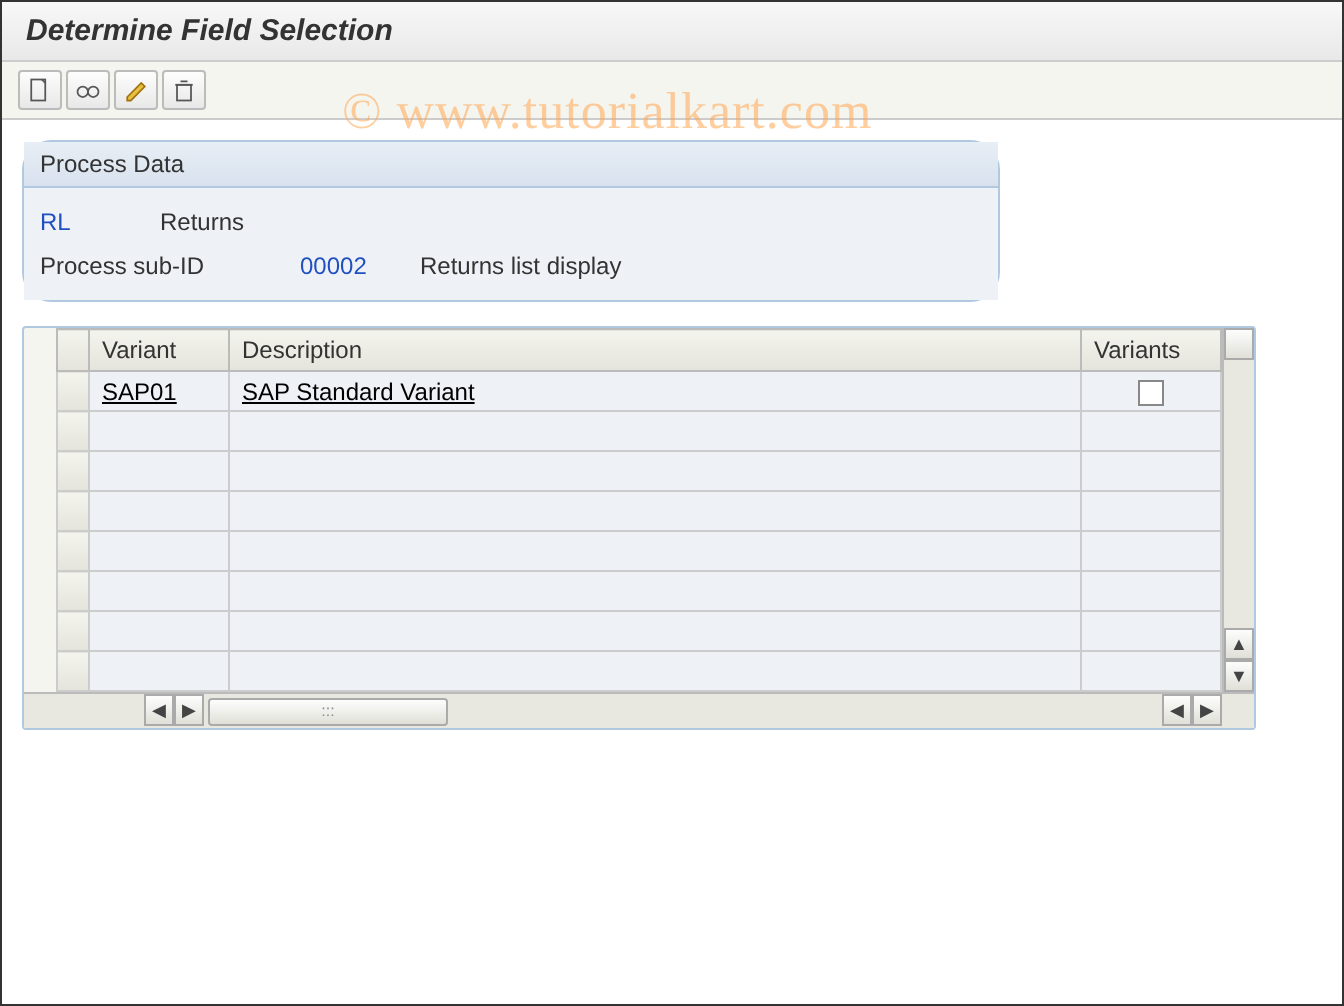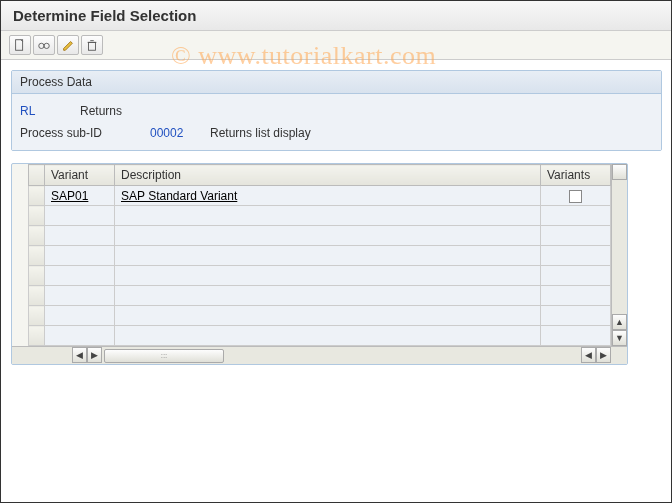--- a/index.html
+++ b/index.html
@@ -13,20 +13,21 @@
       overflow: hidden;
       position: relative;
     }
     .title-bar {
       background: linear-gradient(to bottom, #f8f8f8, #e8e8e8);
       border-bottom: 1px solid #ccc;
       padding: 6px 12px;
     }
     .title-bar h1 {
       font-size: 15px;
+      font-style: italic;
       font-weight: bold;
       color: #333;
     }
     .toolbar {
       background: #f5f5f0;
       border-bottom: 1px solid #ccc;
       padding: 4px 8px;
       display: flex;
       gap: 2px;
     }
@@ -221,21 +222,21 @@
   </div>
   <div class="toolbar-btn">
     <svg viewBox="0 0 16 16">
         <rect x="4" y="5" width="8" height="9" fill="none" stroke="#555"></rect>
         <path d="M3 5 L13 5 M6 3 L10 3" stroke="#555"></path>
       </svg>
   </div>
 </div>
 
 <div class="content">
-  <div class="panel" style="width:651px;">
+  <div class="panel" style="width:489px;border-radius:15px;">
     <div class="panel-header">Process Data</div>
     <div class="panel-body">
       <div class="form-row">
         <div class="form-value">RL</div>
         <div class="form-desc">Returns</div>
       </div>
       <div class="form-row">
         <div class="form-label">Process sub-ID</div>
         <div class="form-value form-value-pad">00002</div>
         <div class="form-desc">Returns list display</div>

